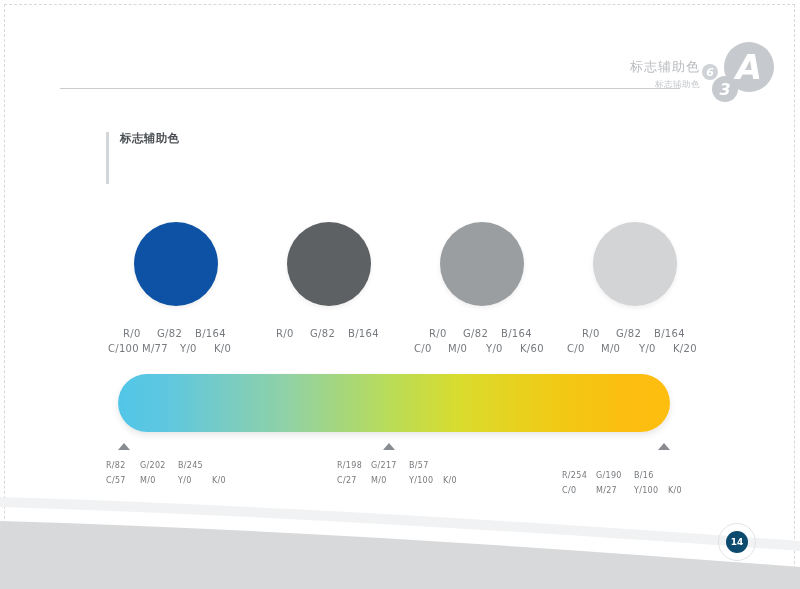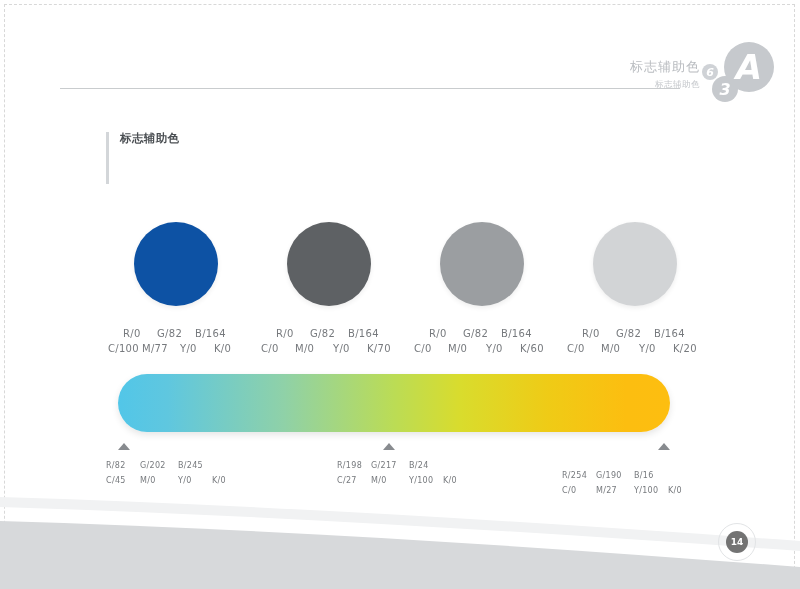--- a/index.html
+++ b/index.html
@@ -223,21 +223,21 @@
     border-radius: 50%;
     border: 1px solid #e2e4e6;
     display: flex;
     align-items: center;
     justify-content: center;
   }
   .page-badge-inner {
     width: 22px;
     height: 22px;
     border-radius: 50%;
-    background: #737373;
+    background: #0c4a6e;
     color: #ffffff;
     font-size: 9px;
     font-weight: bold;
     display: flex;
     align-items: center;
     justify-content: center;
   }
 </style>
 </head>
 <body>
@@ -279,23 +279,20 @@
         </div>
       </div>
     </div>
 
     <div class="swatch" style="left:153px;">
       <div class="swatch-dot" style="background: rgb(94, 97, 100);"></div>
       <div class="swatch-lines">
         <div>
           <span class="sl-a">R/0</span><span class="sl-b">G/82</span><span class="sl-c">B/164</span>
         </div>
-        <div>
-          <span class="sl-a">C/0</span><span class="sl-b">M/0</span><span class="sl-c">Y/0</span><span class="sl-d">K/70</span>
-        </div>
       </div>
     </div>
 
     <div class="swatch" style="left:306px;">
       <div class="swatch-dot" style="background: rgb(155, 158, 161);"></div>
       <div class="swatch-lines">
         <div>
           <span class="sl-a">R/0</span><span class="sl-b">G/82</span><span class="sl-c">B/164</span>
         </div>
         <div>
@@ -323,28 +320,28 @@
   </div>
 
   <div class="grad-labels">
 
     <div class="gmark" style="left:118px; top:5px;"></div>
     <div class="glab" style="left:106px; top:20px;">
       <span class="ln">
         <span class="sl-a">R/82</span><span class="sl-b">G/202</span><span class="sl-c">B/245</span>
       </span>
       <span class="ln">
-        <span class="sl-a">C/45</span><span class="sl-b">M/0</span><span class="sl-c">Y/0</span><span class="sl-d">K/0</span>
+        <span class="sl-a">C/57</span><span class="sl-b">M/0</span><span class="sl-c">Y/0</span><span class="sl-d">K/0</span>
       </span>
     </div>
 
     <div class="gmark" style="left:383px; top:5px;"></div>
     <div class="glab" style="left:337px; top:20px;">
       <span class="ln">
-        <span class="sl-a">R/198</span><span class="sl-b">G/217</span><span class="sl-c">B/24</span>
+        <span class="sl-a">R/198</span><span class="sl-b">G/217</span><span class="sl-c">B/57</span>
       </span>
       <span class="ln">
         <span class="sl-a">C/27</span><span class="sl-b">M/0</span><span class="sl-c">Y/100</span><span class="sl-d">K/0</span>
       </span>
     </div>
 
     <div class="gmark" style="left:658px; top:5px;"></div>
     <div class="glab" style="left:562px; top:20px;margin-top:10px;">
       <span class="ln">
         <span class="sl-a">R/254</span><span class="sl-b">G/190</span><span class="sl-c">B/16</span>

